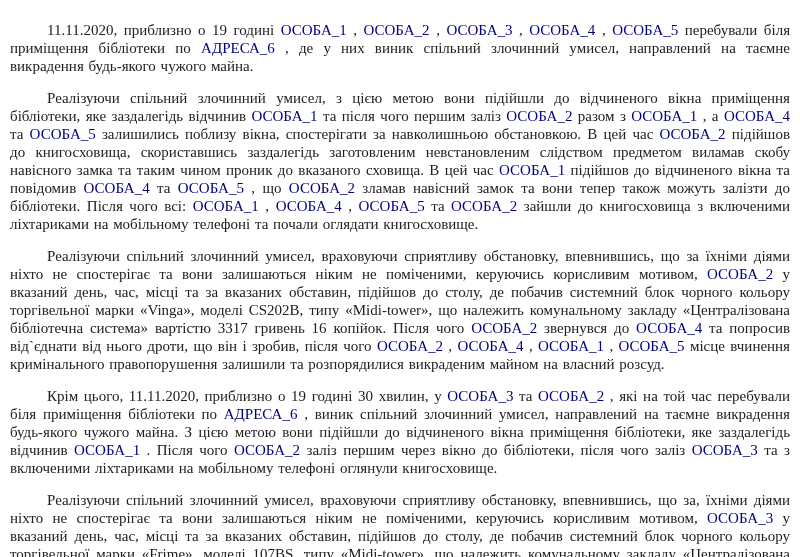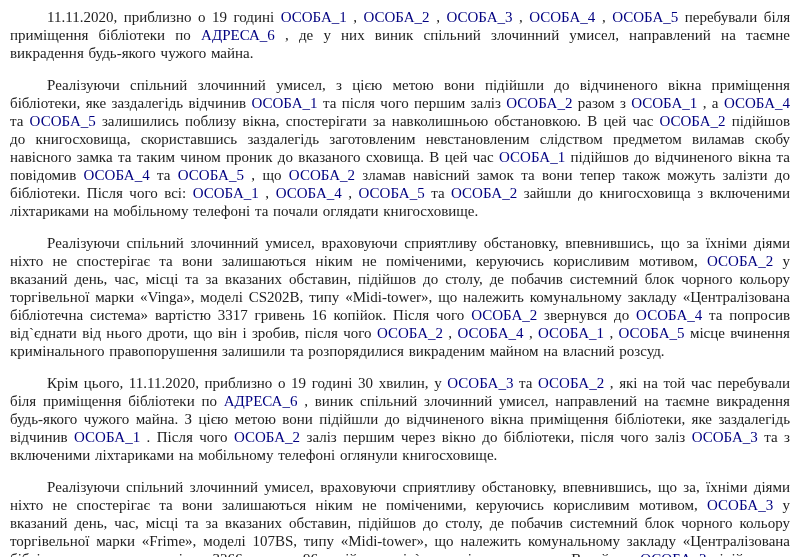--- a/index.html
+++ b/index.html
@@ -17,21 +17,21 @@
   body {
     font-family: "Liberation Serif", "DejaVu Serif", serif;
     font-size: 15px;
     line-height: 18px;
     color: var(--text);
   }
   main[data-name="document-body"] {
     padding: 8px 10px 6px 10px;
   }
   p[data-name="paragraph"] {
-    margin: 0 0 14px 0;
+    margin: 13px 0 14px 0;
     text-align: justify;
     text-indent: 37px;
     word-spacing: 1px;
   }
   a.anon-link {
     color: var(--link);
     text-decoration: none;
     cursor: pointer;
   }
 </style>

